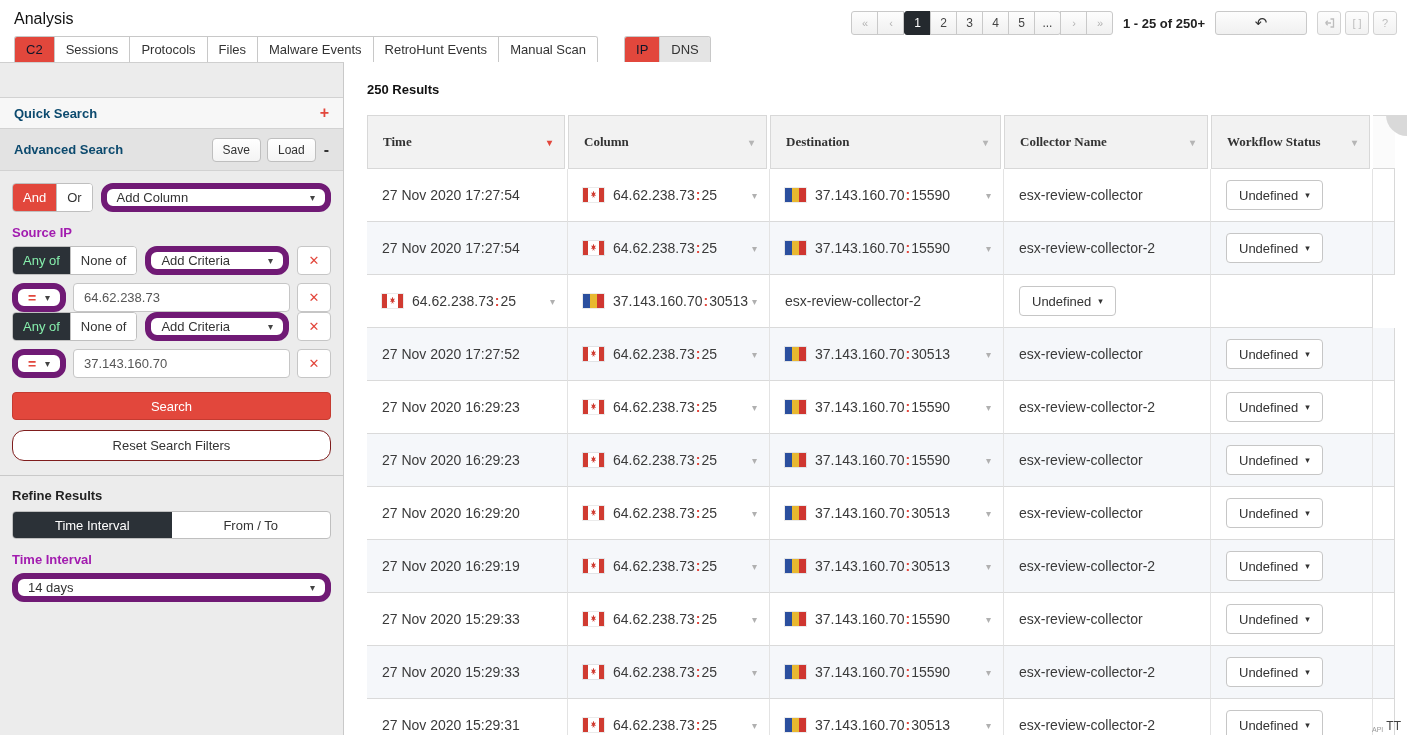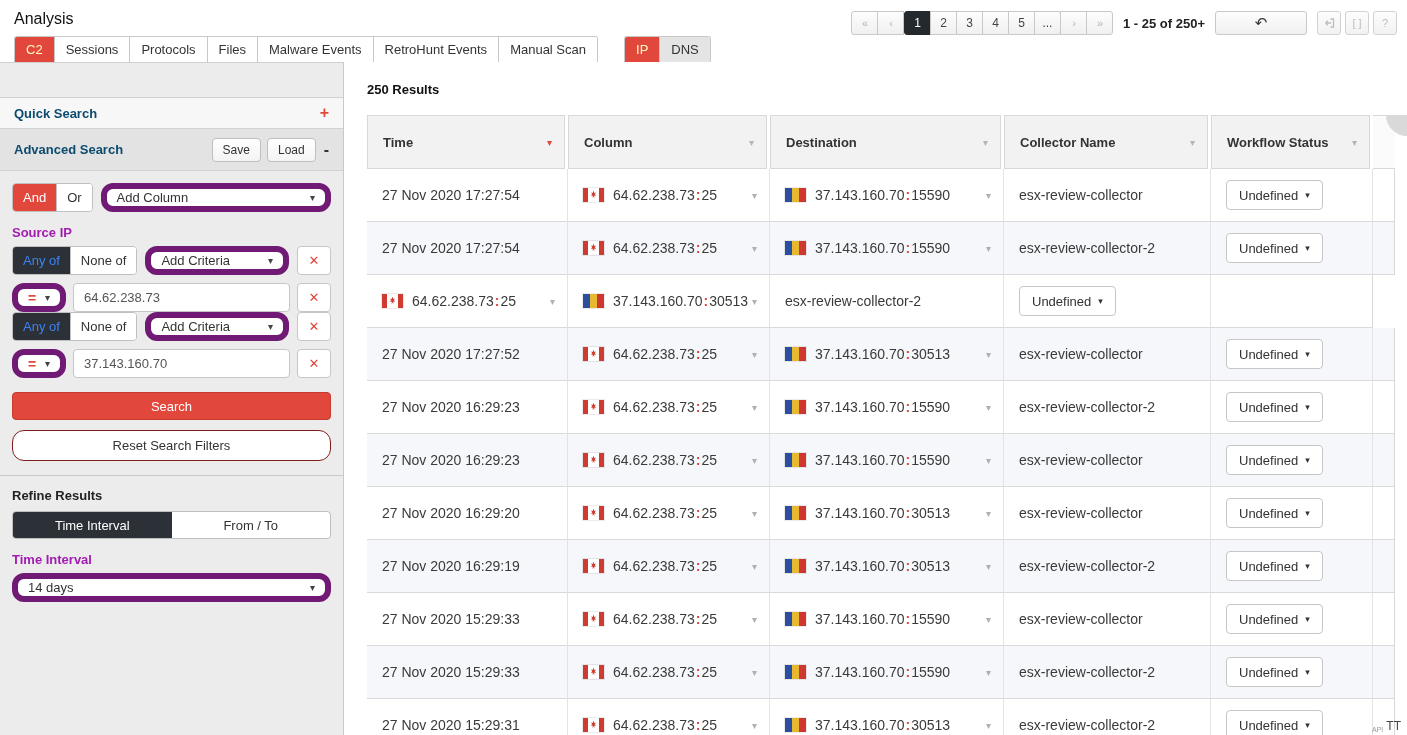--- a/index.html
+++ b/index.html
@@ -29,21 +29,21 @@
     align-items:center; justify-content:center; cursor:pointer; }
   .mini-group { display:flex; gap:4px; }
 
   
   .tabbar { position:absolute; left:14px; top:36px; height:26px; display:flex; align-items:flex-end; }
   .tabgroup { display:flex; border:1px solid #c8c8c8; border-bottom:none; border-radius:3px 3px 0 0;
     overflow:hidden; background:#fff; height:26px; }
   .tab { padding:0 11px; line-height:25px; font-size:13px; color:#333; border-right:1px solid #c8c8c8;
     background:#fff; cursor:pointer; white-space:nowrap; }
   .tab:last-child { border-right:none; }
-  .tab.tab-active { background:var(--accent); color:#fef9c3; }
+  .tab.tab-active { background:var(--accent); color:#0f172a; }
   .subgroup { margin-left:26px; }
   .subgroup .tab.tab-inactive-gray { background:#e4e4e4; }
 
   
   .sidebar { position:absolute; left:0; top:62px; bottom:0; width:344px; background:#ececec;
     border-top:1px solid #cfcfcf; border-right:1px solid #c9c9c9; }
   .sb-spacer { height:34px; }
   .sb-bar { height:32px; display:flex; align-items:center; padding:0 14px;
     border-top:1px solid #d2d2d2; border-bottom:1px solid #d2d2d2; }
   .sb-bar.quick { background:#f7f7f7; }
@@ -55,21 +55,21 @@
   .chip-btn { background:linear-gradient(#fff,#f4f4f4); border:1px solid #bfbfbf; border-radius:4px;
     font-size:12px; color:#333; padding:4px 10px; margin-left:6px; cursor:pointer; }
 
   .sb-content { padding:12px; }
   .filter-row { display:flex; gap:8px; margin-bottom:0; }
   .seg-group { display:flex; border-radius:4px; overflow:hidden; border:1px solid #bfbfbf; background:#fff; height:29px; flex:0 0 auto; }
   .seg { padding:0 10px; font-size:13px; display:flex; align-items:center; background:#fff; color:#333;
     border-right:1px solid #bfbfbf; cursor:pointer; white-space:nowrap; }
   .seg:last-child { border-right:none; }
   .seg.seg-red { background:var(--accent); color:#fff; }
-  .seg.seg-dark { background:#2b3137; color:#3b82f6; }
+  .seg.seg-dark { background:#2b3137; color:#86efac; }
   .select { background:#fff; border:6px solid #701a75; border-radius:12px; height:29px; display:flex;
     align-items:center; padding:0 10px; font-size:13px; color:#333; cursor:pointer; }
   .select .caret { margin-left:auto; color:#444; font-size:10px; padding-left:8px; }
   .select.grow { flex:1; }
   .field-label { font-size:13px; font-weight:bold; color:#a21caf; margin:13px 0 6px; }
   .x-btn { width:34px; height:29px; background:#fff; border:1px solid #c6c6c6; border-radius:4px;
     color:var(--accent); font-weight:bold; font-size:13px; display:flex; align-items:center;
     justify-content:center; cursor:pointer; flex:0 0 auto; }
   .op-row { display:flex; gap:7px; margin-top:8px; }
   .op-select { width:54px; flex:0 0 auto; }
@@ -88,21 +88,21 @@
 
   
   .main { position:absolute; left:345px; top:62px; right:0; bottom:0; background:#fff; }
   .results-count { position:absolute; left:22px; top:20px; font-size:13px; font-weight:bold; color:#111; }
 
   .table-wrap { position:absolute; left:22px; right:12px; top:53px; bottom:0; overflow:hidden; }
   .tgrid { display:grid; grid-template-columns:201px 202px 234px 207px 162px minmax(0,1fr); }
   .thead-row { height:54px; }
   .hcell { height:54px; padding-right:3px; }
   .hcell-inner { height:100%; background:#f2f2f2; border:1px solid #d8d8d8; display:flex; align-items:center;
-    padding:0 12px 0 15px; font-size:13px; font-weight:bold; color:#333; cursor:pointer; }
+    padding:0 12px 0 15px; font-size:13px; font-weight:bold; color:#333; cursor:pointer;font-family:Liberation Serif, serif; }
   .hcell-inner .sort-caret { margin-left:auto; font-size:10px; color:#b5b5b5; }
   .hcell-inner .sort-caret.sorted { color:var(--accent); }
   .hcell.filler { padding-right:0; }
   .hcell.filler .hcell-inner { border-left:none; background:#fbfbfb; cursor:default; }
 
   .trow { height:53px; }
   .tcell { display:flex; align-items:center; padding-left:15px; font-size:14px; color:#3a3a3a;
     border-bottom:1px solid #dadada; border-right:1px solid #e3e3e3; background:#fff; overflow:hidden; white-space:nowrap; }
   .trow.alt .tcell { background:#f5f7fa; }
   .tcell.last { border-right:1px solid #d8d8d8; }

